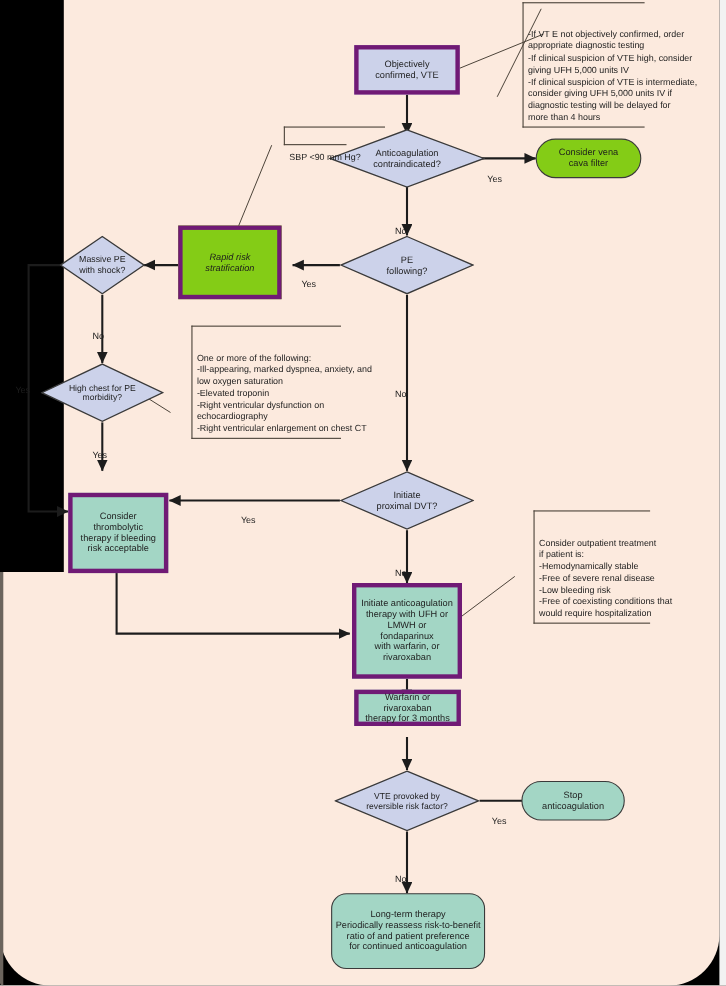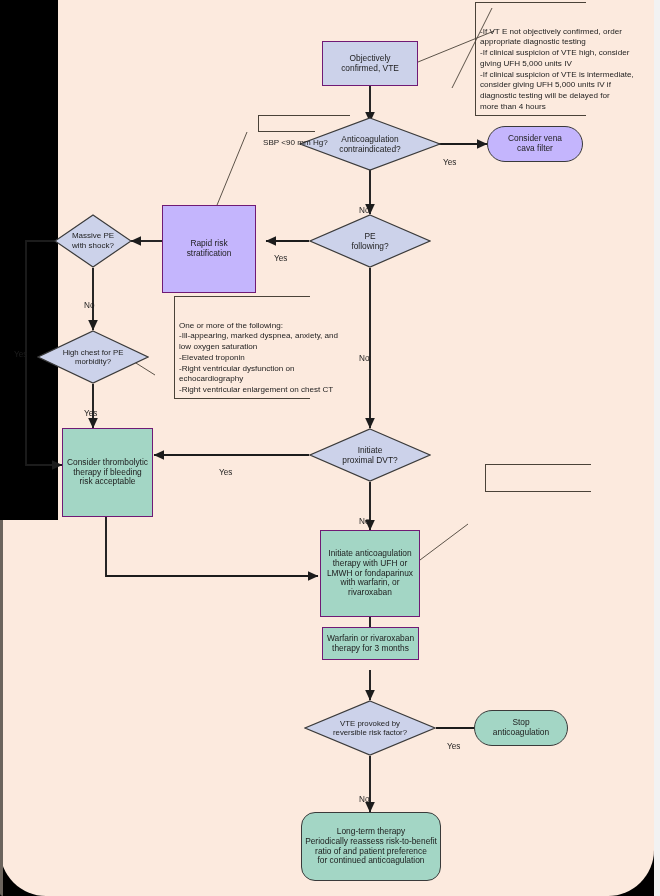--- a/index.html
+++ b/index.html
@@ -27,24 +27,24 @@
   #page-left-edge{
     position:absolute;left:0px;top:520px;width:3px;height:376px;background:#6b645d;
     border-bottom-left-radius:44px;
   }
   #canvas{position:absolute;left:0;top:0;width:660px;height:896px;}
 
   
   .node{position:absolute;box-sizing:border-box;display:flex;align-items:center;
         justify-content:center;text-align:center;line-height:1.18;
         font-size:8.4px;color:#1d1d1d;padding:2px 3px;}
-  .rect{border:1px solid #701a75;}
+  .rect{border:4px solid #701a75;}
   .blue{background:#ccd2ea;}
   .green{background:#a3d6c5;}
-  .salmon{background:#c4b5fd;}
+  .salmon{background:#84cc16;}
   .pill{border:1px solid #3a3a3a;border-radius:999px;}
   .diamond-wrap{position:absolute;}
   .diamond-wrap svg{position:absolute;left:0;top:0;}
   .diamond-label{position:absolute;left:0;top:0;width:100%;height:100%;
       display:flex;align-items:center;justify-content:center;text-align:center;
       font-size:8.4px;line-height:1.2;color:#1d1d1d;}
 
   
   .note{position:absolute;font-size:8.1px;line-height:1.33;color:#1d1d1d;
         box-sizing:border-box;white-space:pre-line;padding:3px 4px 3px 5px;margin-left:19px;}
@@ -131,40 +131,40 @@
 cava filter</div>
 
 <div class="diamond-wrap" style="left:309px;top:214px;width:122px;height:54px;">
   <svg width="122" height="54" viewBox="0 0 122 54">
     <polygon points="61,1 121,27 61,53 1,27" fill="#ccd2ea" stroke="#3a3a3a" stroke-width="1.2"></polygon>
   </svg>
   <div class="diamond-label" style="white-space: pre-line;">PE
 following?</div>
 </div>
 
-<div class="node rect salmon" style="left: 162px; top: 205px; width: 94px; height: 88px; white-space: pre-line;">Rapid risk
+<div class="node rect salmon" style="left: 162px; top: 205px; width: 94px; height: 67px; white-space: pre-line; font-style: italic;">Rapid risk
 stratification</div>
 
 <div class="diamond-wrap" style="left:54px;top:214px;width:78px;height:54px;">
   <svg width="78" height="54" viewBox="0 0 78 54">
     <polygon points="39,1 77,27 39,53 1,27" fill="#ccd2ea" stroke="#3a3a3a" stroke-width="1.2"></polygon>
   </svg>
   <div class="diamond-label" style="font-size: 8px; white-space: pre-line;">Massive PE
 with shock?</div>
 </div>
 
 <div class="diamond-wrap" style="left:37px;top:330px;width:112px;height:54px;">
   <svg width="112" height="54" viewBox="0 0 112 54">
     <polygon points="56,1 111,27 56,53 1,27" fill="#ccd2ea" stroke="#3a3a3a" stroke-width="1.2"></polygon>
   </svg>
   <div class="diamond-label" style="font-size: 7.8px; white-space: pre-line;">High chest for PE
 morbidity?</div>
 </div>
 
-<div class="node rect green" style="left: 62px; top: 428px; width: 91px; height: 89px; white-space: pre-line;">Consider thrombolytic
+<div class="node rect green" style="left: 62px; top: 448px; width: 91px; height: 73px; white-space: pre-line;">Consider thrombolytic
 therapy if bleeding
 risk acceptable</div>
 
 <div class="diamond-wrap" style="left:309px;top:428px;width:122px;height:54px;">
   <svg width="122" height="54" viewBox="0 0 122 54">
     <polygon points="61,1 121,27 61,53 1,27" fill="#ccd2ea" stroke="#3a3a3a" stroke-width="1.2"></polygon>
   </svg>
   <div class="diamond-label" style="white-space: pre-line;">Initiate
 proximal DVT?</div>
 </div>
@@ -217,20 +217,27 @@
 -Ill-appearing, marked dyspnea, anxiety, and
   low oxygen saturation
 -Elevated troponin
 -Right ventricular dysfunction on
   echocardiography
 -Right ventricular enlargement on chest CT</span>
 </div>
 
 <div class="note" style="left:466px;top:464px;width:182px;">
   <span class="cap"></span>
+  <span style="white-space: pre-line;">Consider outpatient treatment
+if patient is:
+-Hemodynamically stable
+-Free of severe renal disease
+-Low bleeding risk
+-Free of coexisting conditions that
+  would require hospitalization</span>
 </div>
 
 <div class="elabel" style="left:443px;top:138px;">Yes</div>
 <div class="elabel" style="left:359px;top:186px;">No</div>
 <div class="elabel" style="left:274px;top:234px;">Yes</div>
 <div class="elabel" style="left:359px;top:334px;">No</div>
 <div class="elabel" style="left:84px;top:281px;">No</div>
 <div class="elabel" style="left:14px;top:330px;">Yes</div>
 <div class="elabel" style="left:84px;top:389px;">Yes</div>
 <div class="elabel" style="left:219px;top:448px;">Yes</div>

